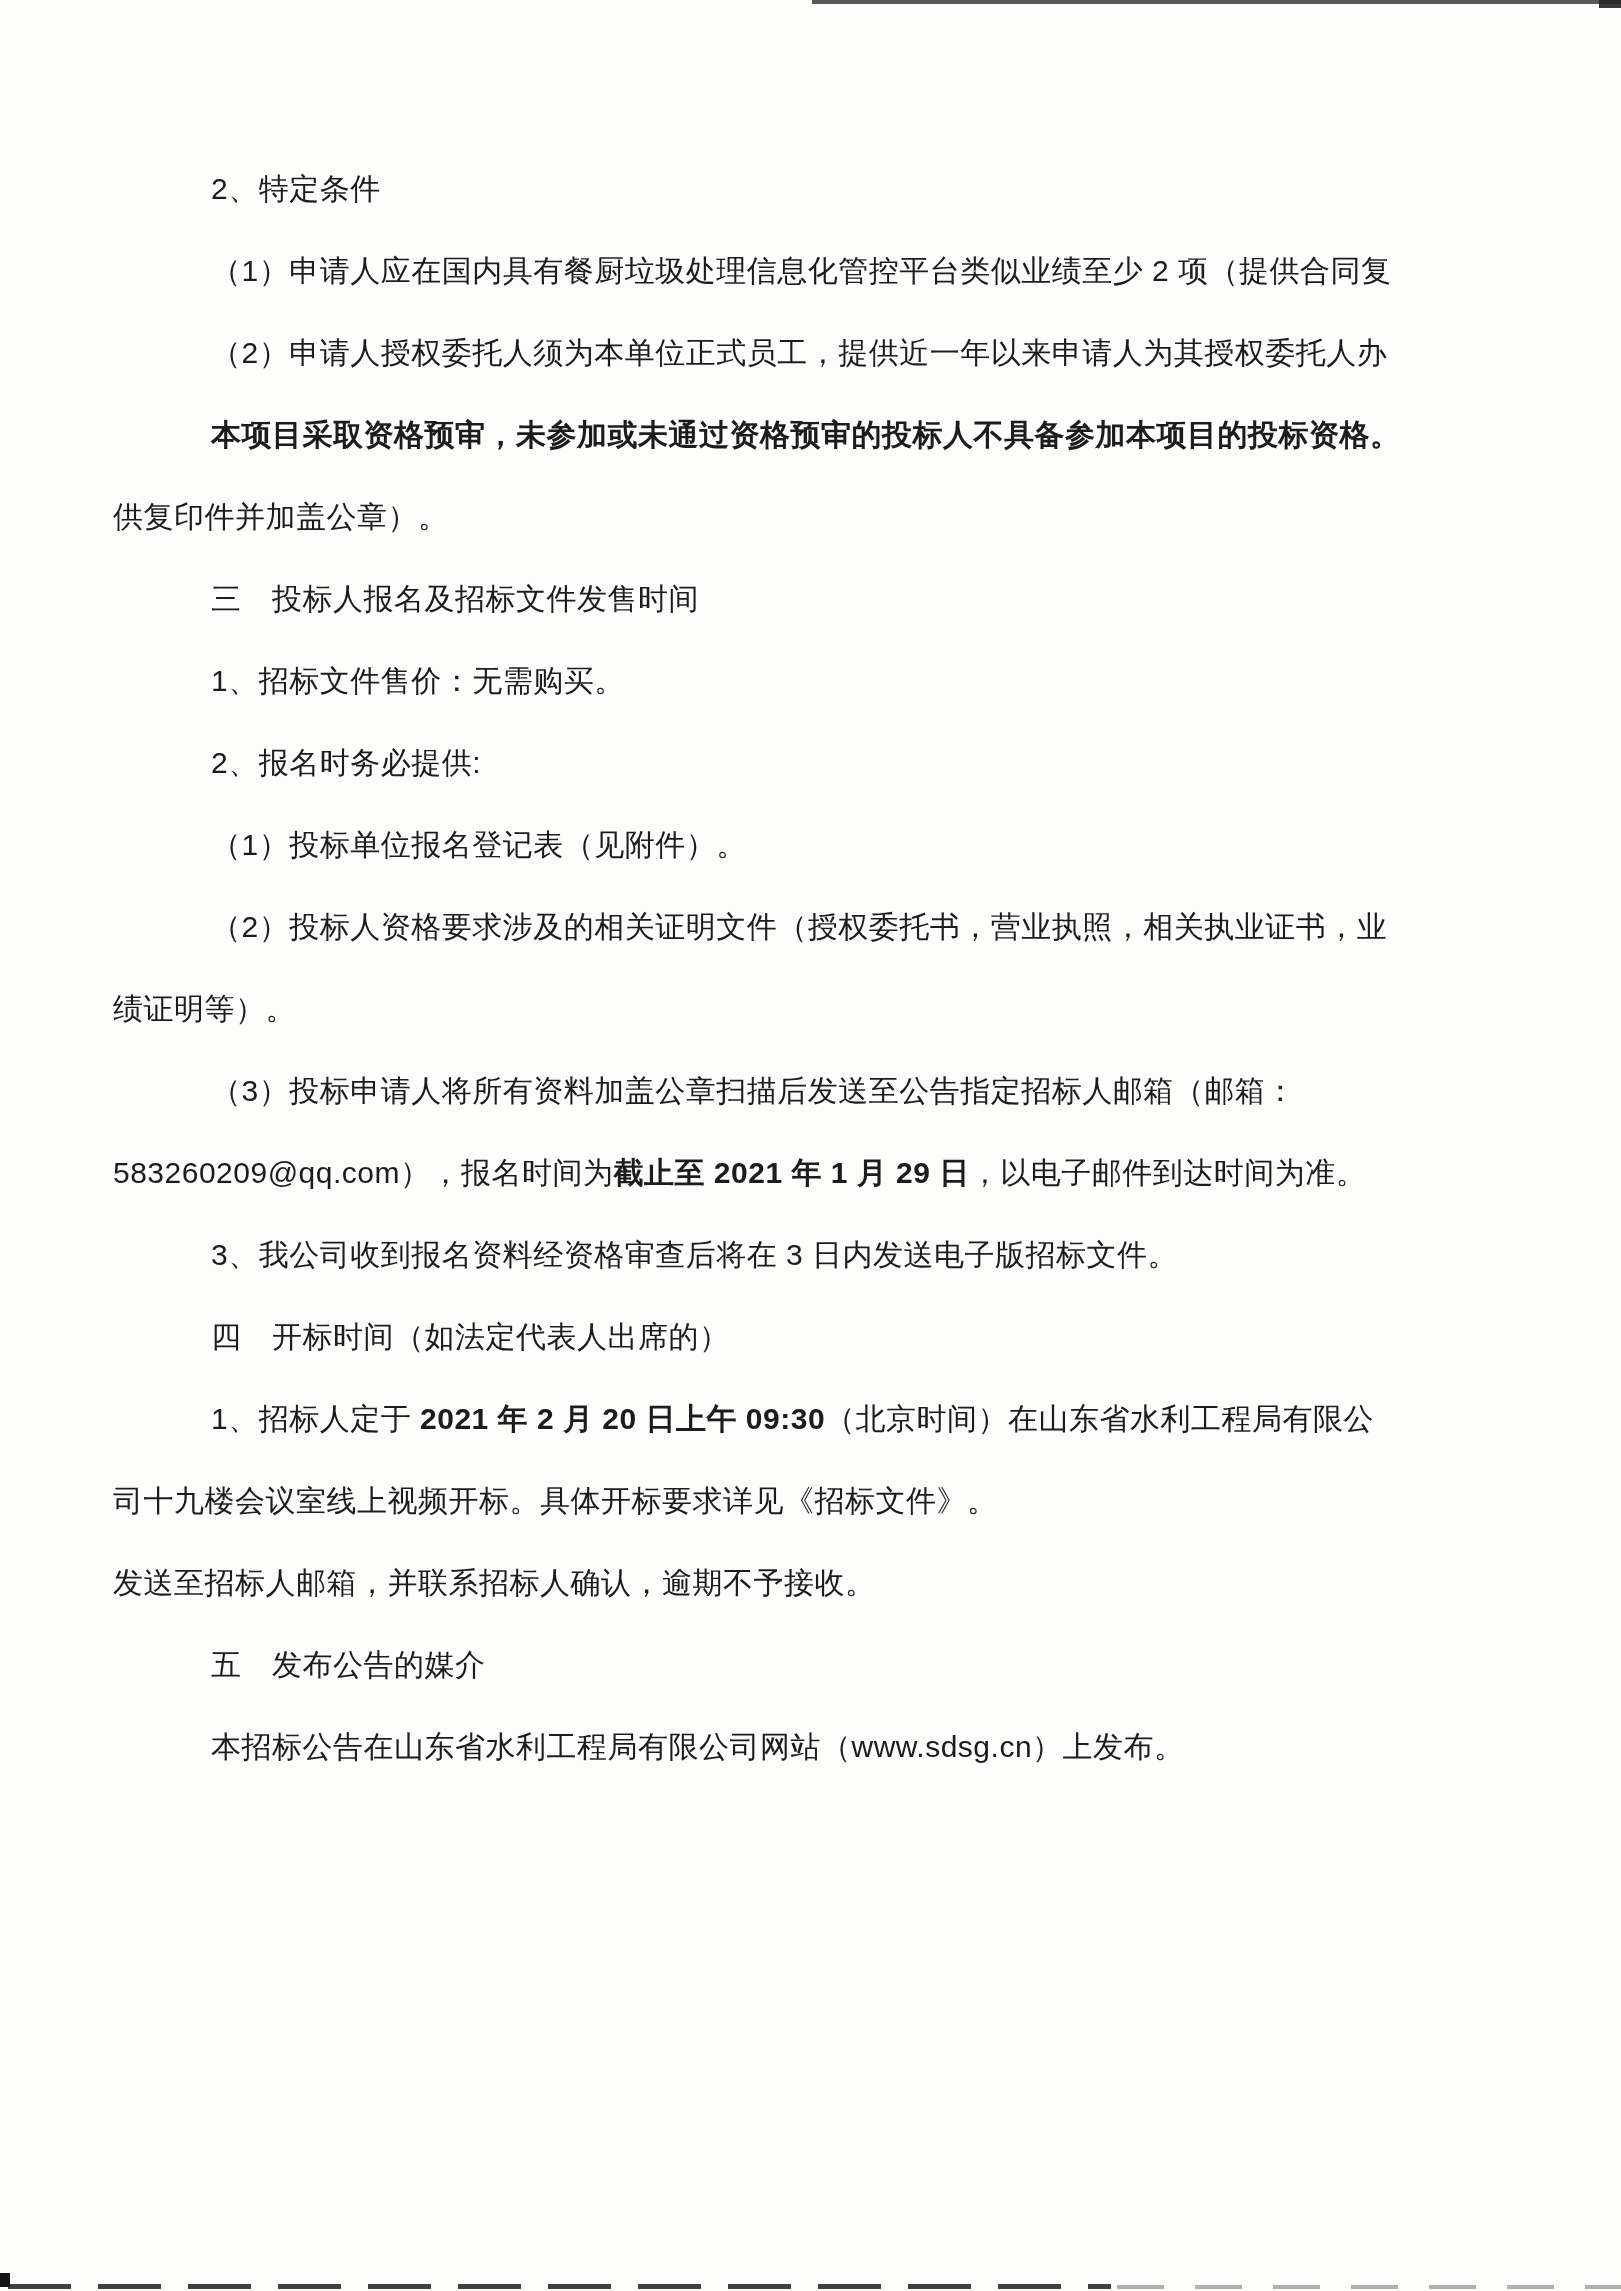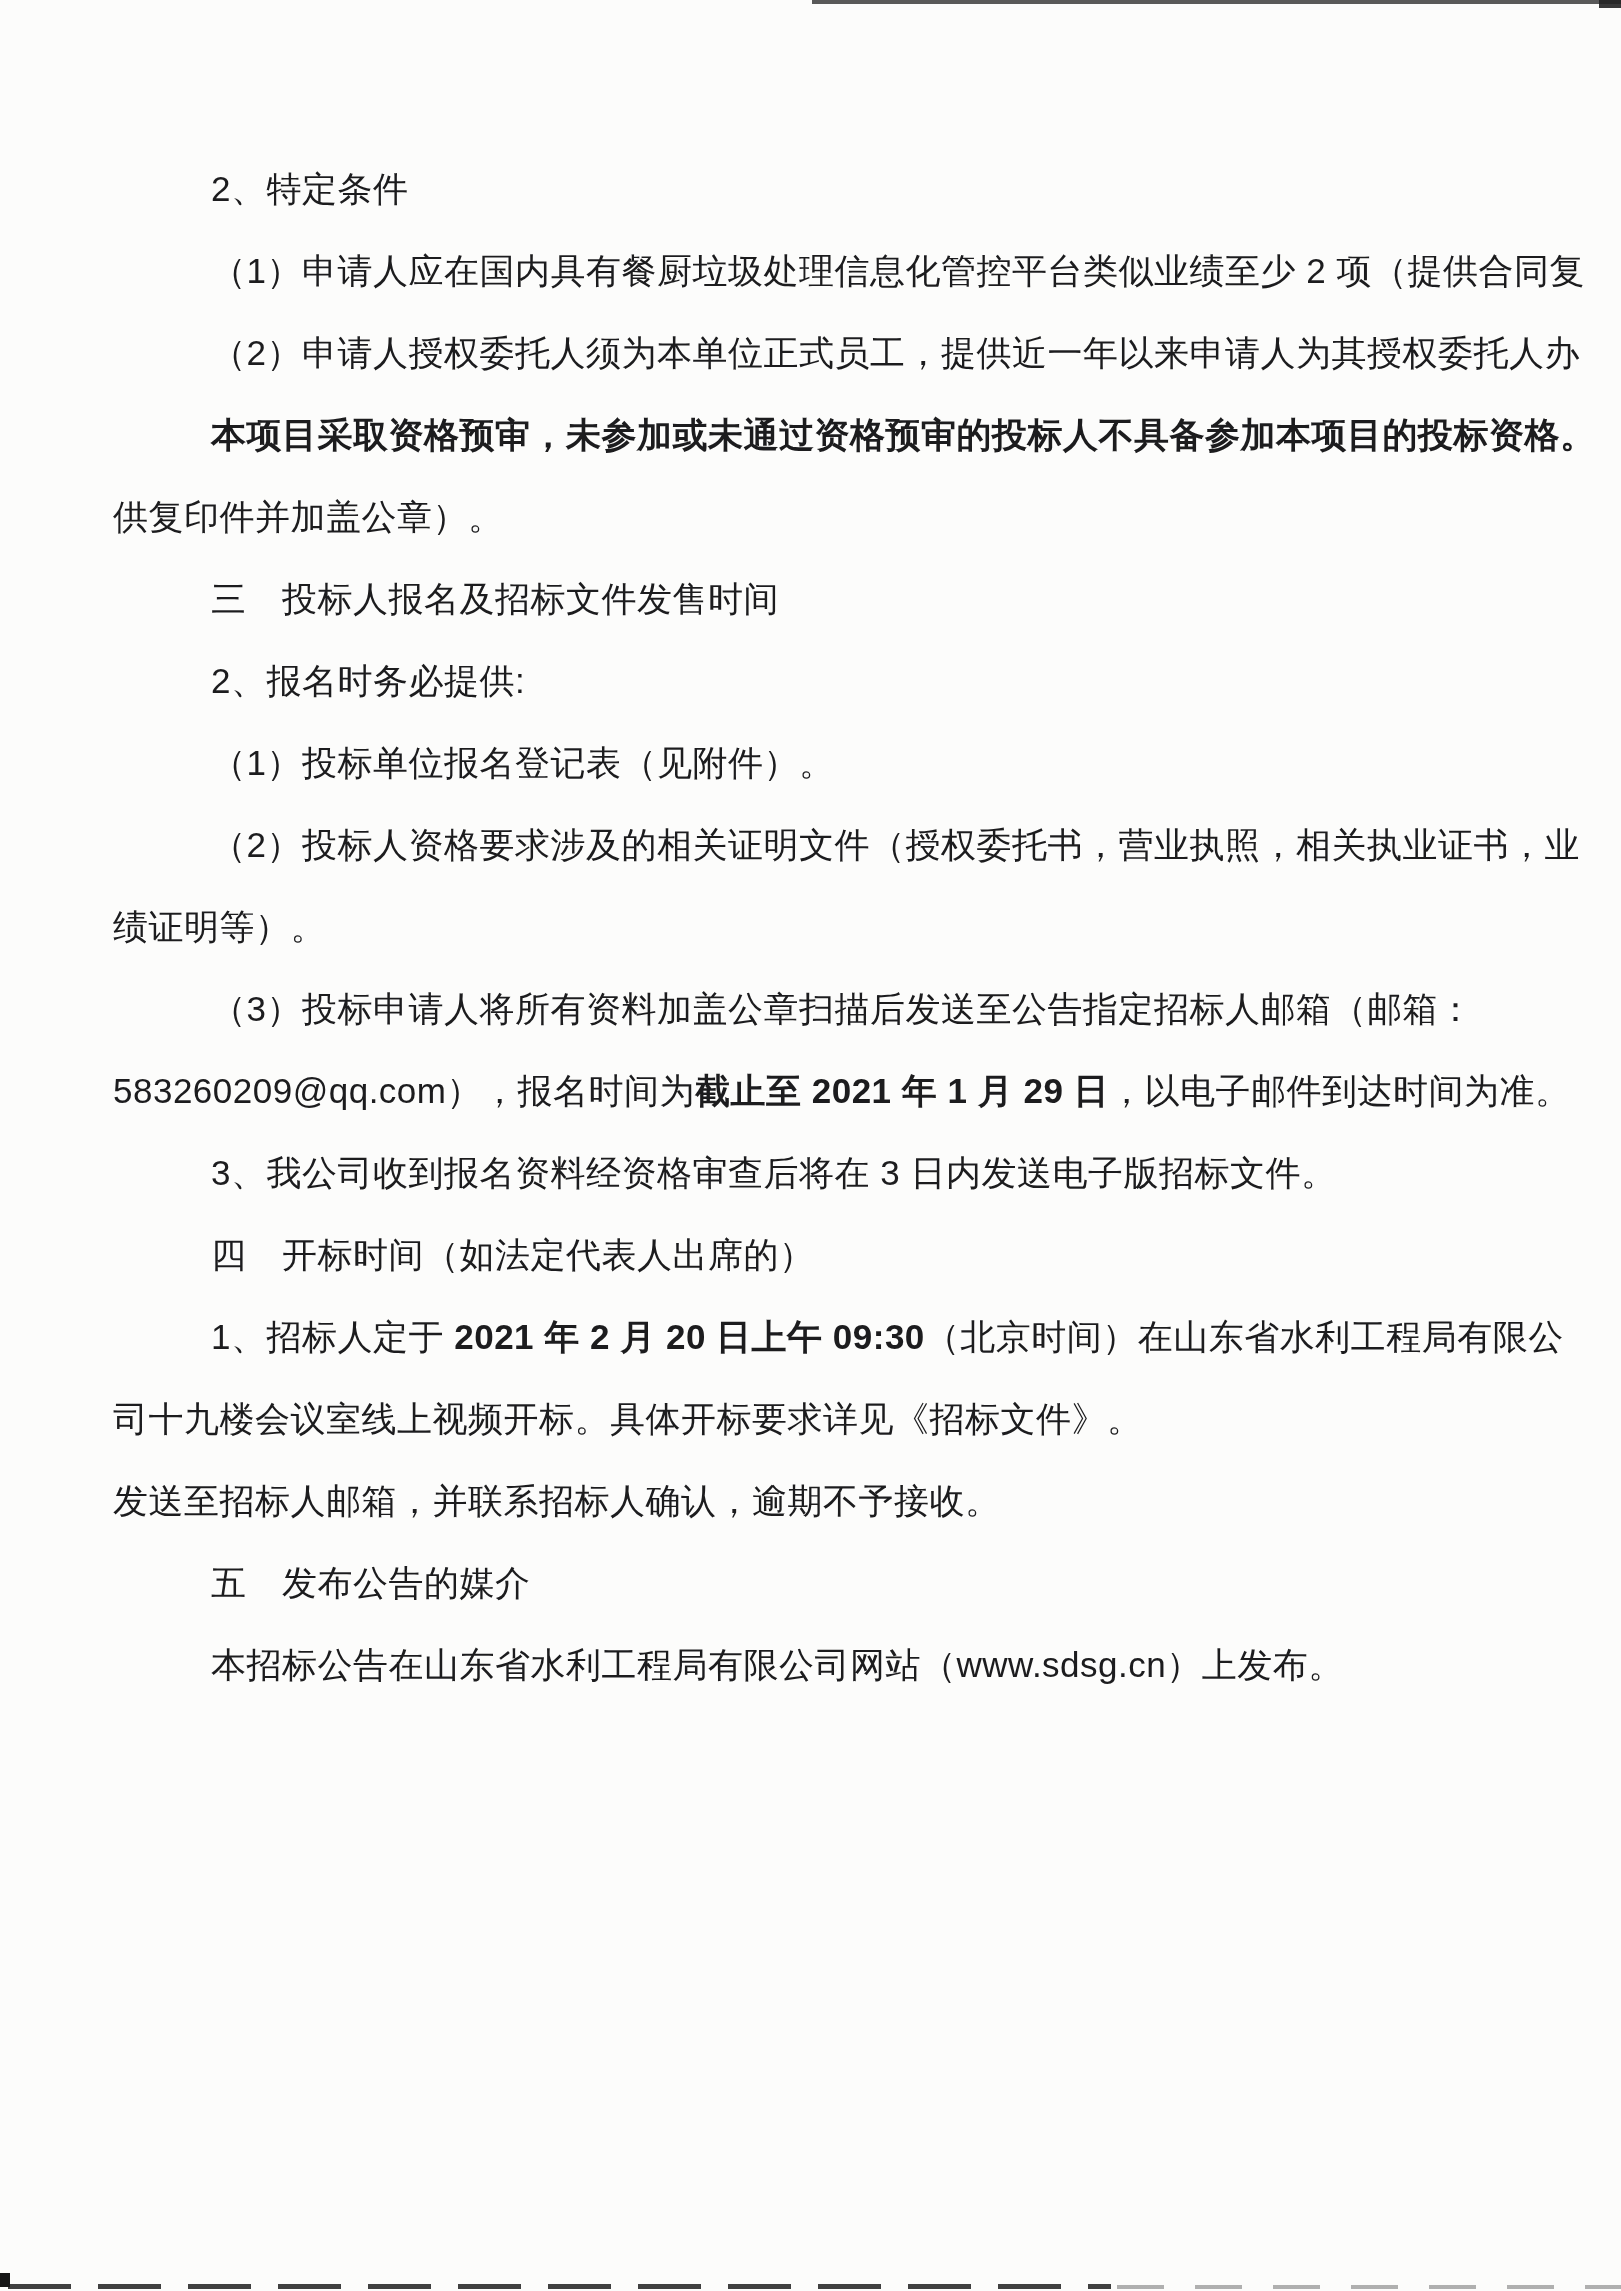--- a/index.html
+++ b/index.html
@@ -19,21 +19,21 @@
   }
   .content{
     position:absolute;
     top:148px;
     left:113px;
     right:98px;
   }
   .line{
     height:82px;
     line-height:82px;
-    font-size:35px;
+    font-size:30px;
     letter-spacing:0.5px;
     white-space:nowrap;
     color:var(--ink);
   }
   .line.indent{padding-left:98px;}
   .seg{font-weight:400;}
   .seg.b{font-weight:700;}
   
   .scan-top-edge{
     position:absolute;top:0;left:812px;right:0;height:3.9px;
@@ -65,20 +65,21 @@
   <div class="scan-top-edge"></div>
   <div class="scan-top-corner"></div>
 
   <div class="content">
       <div class="line indent"><span class="seg">2、特定条件</span></div>
       <div class="line indent"><span class="seg">（1）申请人应在国内具有餐厨垃圾处理信息化管控平台类似业绩至少 2 项（提供合同复</span></div>
       <div class="line indent"><span class="seg">（2）申请人授权委托人须为本单位正式员工，提供近一年以来申请人为其授权委托人办</span></div>
       <div class="line indent"><span class="seg b">本项目采取资格预审，未参加或未通过资格预审的投标人不具备参加本项目的投标资格。</span></div>
       <div class="line"><span class="seg">供复印件并加盖公章）。</span></div>
       <div class="line indent"><span class="seg">三　投标人报名及招标文件发售时间</span></div>
+      <div class="line indent"><span class="seg">1、招标文件售价：无需购买。</span></div>
       <div class="line indent"><span class="seg">2、报名时务必提供:</span></div>
       <div class="line indent"><span class="seg">（1）投标单位报名登记表（见附件）。</span></div>
       <div class="line indent"><span class="seg">（2）投标人资格要求涉及的相关证明文件（授权委托书，营业执照，相关执业证书，业</span></div>
       <div class="line"><span class="seg">绩证明等）。</span></div>
       <div class="line indent"><span class="seg">（3）投标申请人将所有资料加盖公章扫描后发送至公告指定招标人邮箱（邮箱：</span></div>
       <div class="line"><span class="seg">583260209@qq.com），报名时间为</span><span class="seg b">截止至 2021 年 1 月 29 日</span><span class="seg">，以电子邮件到达时间为准。</span></div>
       <div class="line indent"><span class="seg">3、我公司收到报名资料经资格审查后将在 3 日内发送电子版招标文件。</span></div>
       <div class="line indent"><span class="seg">四　开标时间（如法定代表人出席的）</span></div>
       <div class="line indent"><span class="seg">1、招标人定于 </span><span class="seg b">2021 年 2 月 20 日上午 09:30</span><span class="seg">（北京时间）在山东省水利工程局有限公</span></div>
       <div class="line"><span class="seg">司十九楼会议室线上视频开标。具体开标要求详见《招标文件》。</span></div>

